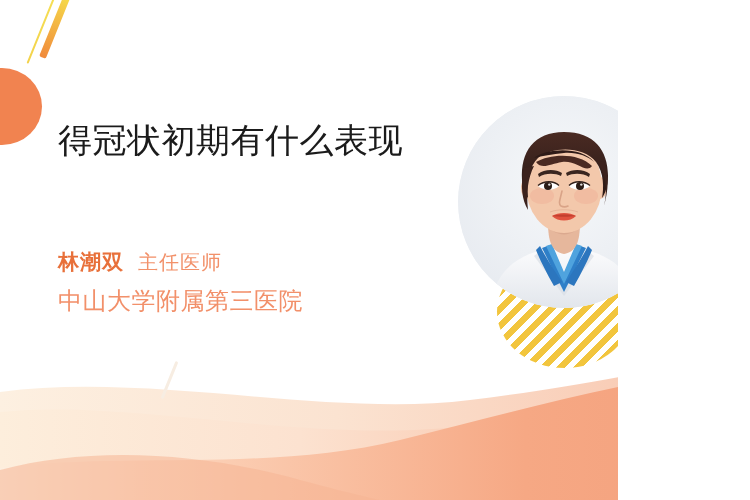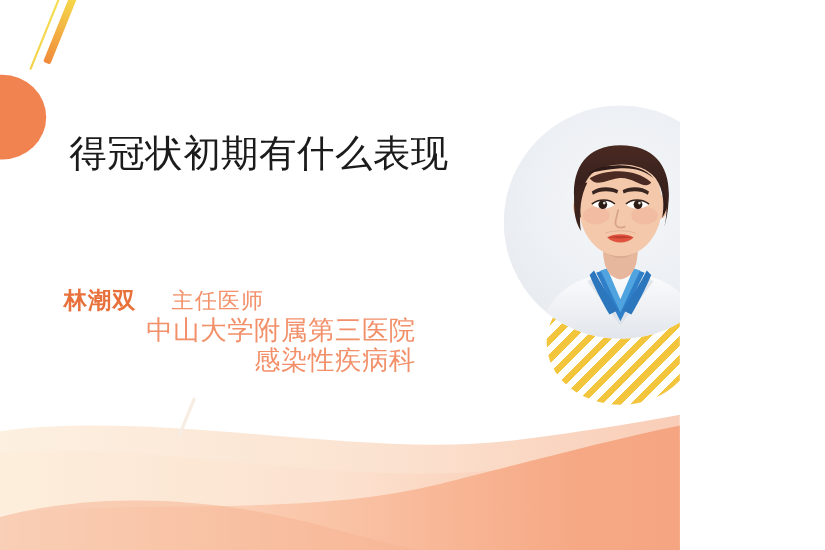--- a/index.html
+++ b/index.html
@@ -11,21 +11,20 @@
   body {
     font-family: "Liberation Sans", "DejaVu Sans", sans-serif;
   }
 
   .card {
     position: relative;
     width: 618px;
     height: 500px;
     overflow: hidden;
     background: #ffffff;
-    text-align: right;
   }
 
   
   .bg-layer {
     position: absolute;
     inset: 0;
     overflow: hidden;
     pointer-events: none;
   }
   .bg-svg {
@@ -130,25 +129,25 @@
     width: 350px;
     margin: 0;
     font-size: 34px;
     line-height: 44px;
     font-weight: 400;
     color: #1B1B1B;
     letter-spacing: 0.5px;
   }
   .doctor-line {
     position: absolute;
-    top: 259px;
+    top: 248px;
     left: 0;
     display: flex;
     align-items: baseline;
-    gap: 32px;
+    gap: 14px;
   }
   .doctor-name {
     font-size: 21px;
     font-weight: 700;
     color: #E8703A;
     letter-spacing: 1px;
   }
   .doctor-title {
     font-size: 20px;
     font-weight: 400;
@@ -311,17 +310,16 @@
   <div class="content">
     <h1 class="title">得冠状初期有什么表现</h1>
 
     <div class="doctor-line">
       <span class="doctor-name">林潮双</span>
       <span class="doctor-title">主任医师</span>
     </div>
 
     <div class="affiliation">
       <div>中山大学附属第三医院</div>
-      <div>感染性疾病科</div>
     </div>
   </div>
 
 </div>
 
 </body></html>

